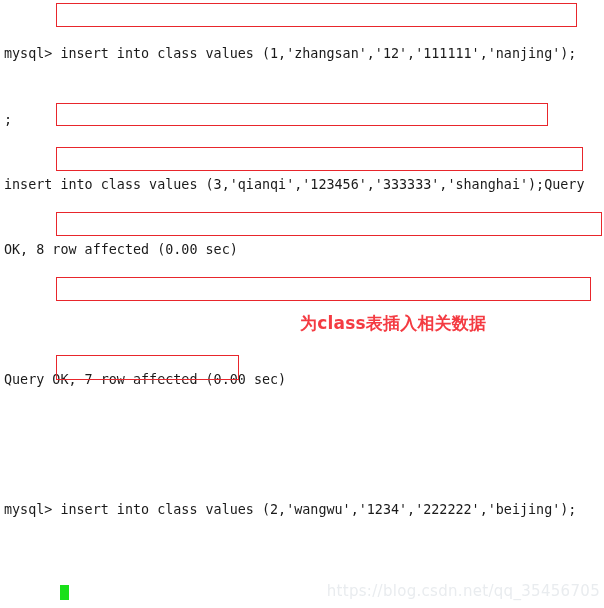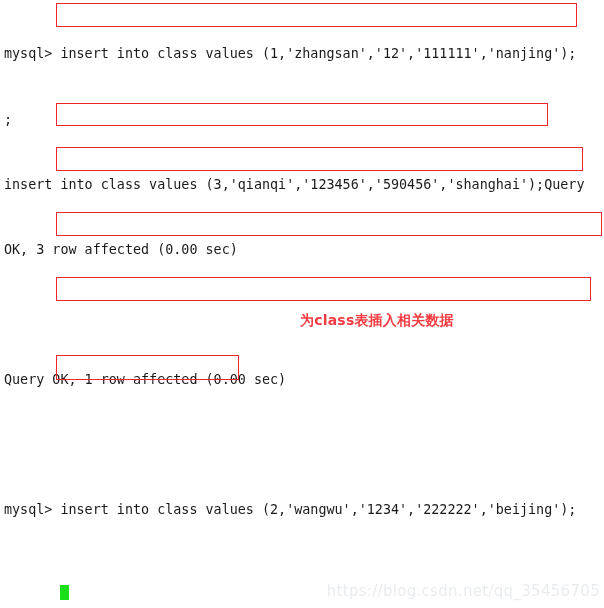--- a/index.html
+++ b/index.html
@@ -46,21 +46,21 @@
     position: absolute;
     border: 1.6px solid #e8262c;
     box-sizing: border-box;
     pointer-events: none;
   }
   
   .anno {
     position: absolute;
     color: #f43b42;
     font-family: "DejaVu Sans", "Liberation Sans", sans-serif;
-    font-size: 14px;
+    font-size: 17px;
     font-weight: bold;
     white-space: nowrap;
     letter-spacing: 0.2px;
   }
   .cursor {
     position: absolute;
     background: #19e019;
     width: 9px;
     height: 15px;
   }
@@ -78,24 +78,24 @@
 </head>
 <body>
 
 <div id="screen">
 
   <div class="cut-top">  ´  '</div>
 
   <div class="term">
     <div class="line">mysql&gt; insert into class values (1,'zhangsan','12','111111','nanjing');</div>
     <div class="line">;</div>
-    <div class="line">insert into class values (3,'qianqi','123456','590456','shanghai');Query</div>
-    <div class="line">OK, 3 row affected (0.00 sec)</div>
+    <div class="line">insert into class values (3,'qianqi','123456','333333','shanghai');Query</div>
+    <div class="line">OK, 8 row affected (0.00 sec)</div>
     <div class="line blank"></div>
-    <div class="line">Query OK, 1 row affected (0.00 sec)</div>
+    <div class="line">Query OK, 7 row affected (0.00 sec)</div>
     <div class="line blank"></div>
     <div class="line">mysql&gt; insert into class values (2,'wangwu','1234','222222','beijing');</div>
     
     
     
     
     
     
     
     

